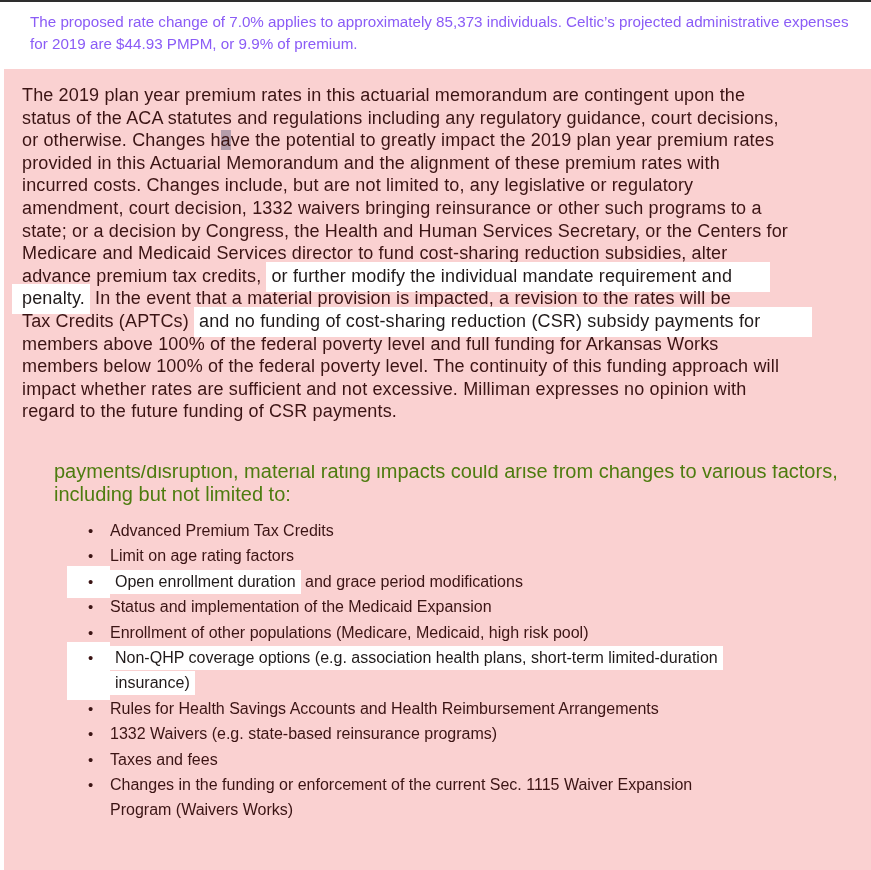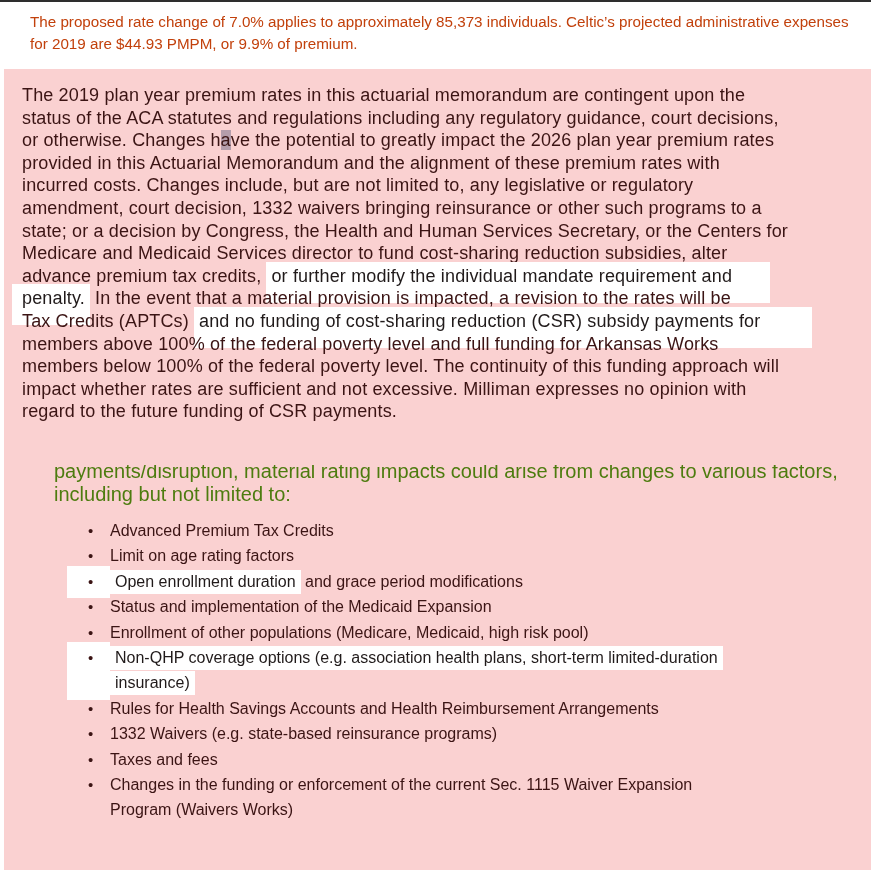--- a/index.html
+++ b/index.html
@@ -1,27 +1,27 @@
 <!DOCTYPE html>
 <html><head>
 <meta charset="utf-8">
 <style>
   html,body{margin:0;padding:0;background:#ffffff;}
   body{width:871px;height:870px;overflow:hidden;position:relative;
        font-family:"Liberation Sans", sans-serif;}
   .top-rule{position:absolute;top:0;left:0;width:871px;height:2px;background:#2e2e2e;}
   .top-note{position:absolute;top:11px;left:30px;width:835px;
-            font-size:15.2px;line-height:22px;color:#c2410c;}
+            font-size:15.2px;line-height:22px;color:#8b5cf6;}
   .top-line{white-space:pre;}
   .pink{position:absolute;top:69px;left:4px;width:871px;height:801px;
         box-sizing:border-box;padding-top:15px;background:#fad1d1;}
   .para{margin:0 0 0 18px;font-size:18px;line-height:22.6px;letter-spacing:0.15px;color:#3b1414;}
   .para-line{white-space:pre;height:22.6px;}
   .seg{white-space:pre;}
-  .hl{background:#ffffff;color:#201a1a;padding:4px 5px 17px 5px;}
+  .hl{background:#ffffff;color:#201a1a;padding:4px 5px 6px 5px;}
   .ext-left-sm{margin-left:-10px;padding-left:10px;}
   .ext-right-sm{padding-right:8px;}
   .ext-right-md{padding-right:38px;}
   .ext-right-lg{padding-right:52px;}
   .caret{background:rgba(122,114,140,0.55);}
   .intro{margin:37px 0 0 50px;font-size:20px;line-height:23px;color:#4d7c0f;}
   .intro-line{white-space:pre;}
   .clipped{clip-path:inset(5px 0 0 0);}
   .bullets{margin:12px 0 0 84px;font-size:16px;line-height:25.4px;color:#3b1414;}
   .brow{display:flex;align-items:stretch;}
@@ -39,21 +39,21 @@
 
 <div class="top-note">
   <div class="top-line">The proposed rate change of 7.0% applies to approximately 85,373 individuals. Celtic’s projected administrative expenses</div>
   <div class="top-line">for 2019 are $44.93 PMPM, or 9.9% of premium.</div>
 </div>
 
 <div class="pink">
   <div class="para" id="memo-para">
       <div class="para-line"><span class="seg">The 2019 plan year premium rates in this actuarial memorandum are contingent upon the</span></div>
       <div class="para-line"><span class="seg">status of the ACA statutes and regulations including any regulatory guidance, court decisions,</span></div>
-      <div class="para-line"><span class="seg">or otherwise. Changes h</span><span class="seg caret">a</span><span class="seg">ve the potential to greatly impact the 2026 plan year premium rates</span></div>
+      <div class="para-line"><span class="seg">or otherwise. Changes h</span><span class="seg caret">a</span><span class="seg">ve the potential to greatly impact the 2019 plan year premium rates</span></div>
       <div class="para-line"><span class="seg">provided in this Actuarial Memorandum and the alignment of these premium rates with</span></div>
       <div class="para-line"><span class="seg">incurred costs. Changes include, but are not limited to, any legislative or regulatory</span></div>
       <div class="para-line"><span class="seg">amendment, court decision, 1332 waivers bringing reinsurance or other such programs to a</span></div>
       <div class="para-line"><span class="seg">state; or a decision by Congress, the Health and Human Services Secretary, or the Centers for</span></div>
       <div class="para-line"><span class="seg">Medicare and Medicaid Services director to fund cost-sharing reduction subsidies, alter</span></div>
       <div class="para-line"><span class="seg">advance premium tax credits, </span><span class="seg hl ext-right-md">or further modify the individual mandate requirement and</span></div>
       <div class="para-line"><span class="seg hl ext-left-sm">penalty.</span><span class="seg"> In the event that a material provision is impacted, a revision to the rates will be</span></div>
       <div class="para-line"><span class="seg">Tax Credits (APTCs) </span><span class="seg hl ext-right-lg">and no funding of cost-sharing reduction (CSR) subsidy payments for</span></div>
       <div class="para-line"><span class="seg">members above 100% of the federal poverty level and full funding for Arkansas Works</span></div>
       <div class="para-line"><span class="seg">members below 100% of the federal poverty level. The continuity of this funding approach will</span></div>

